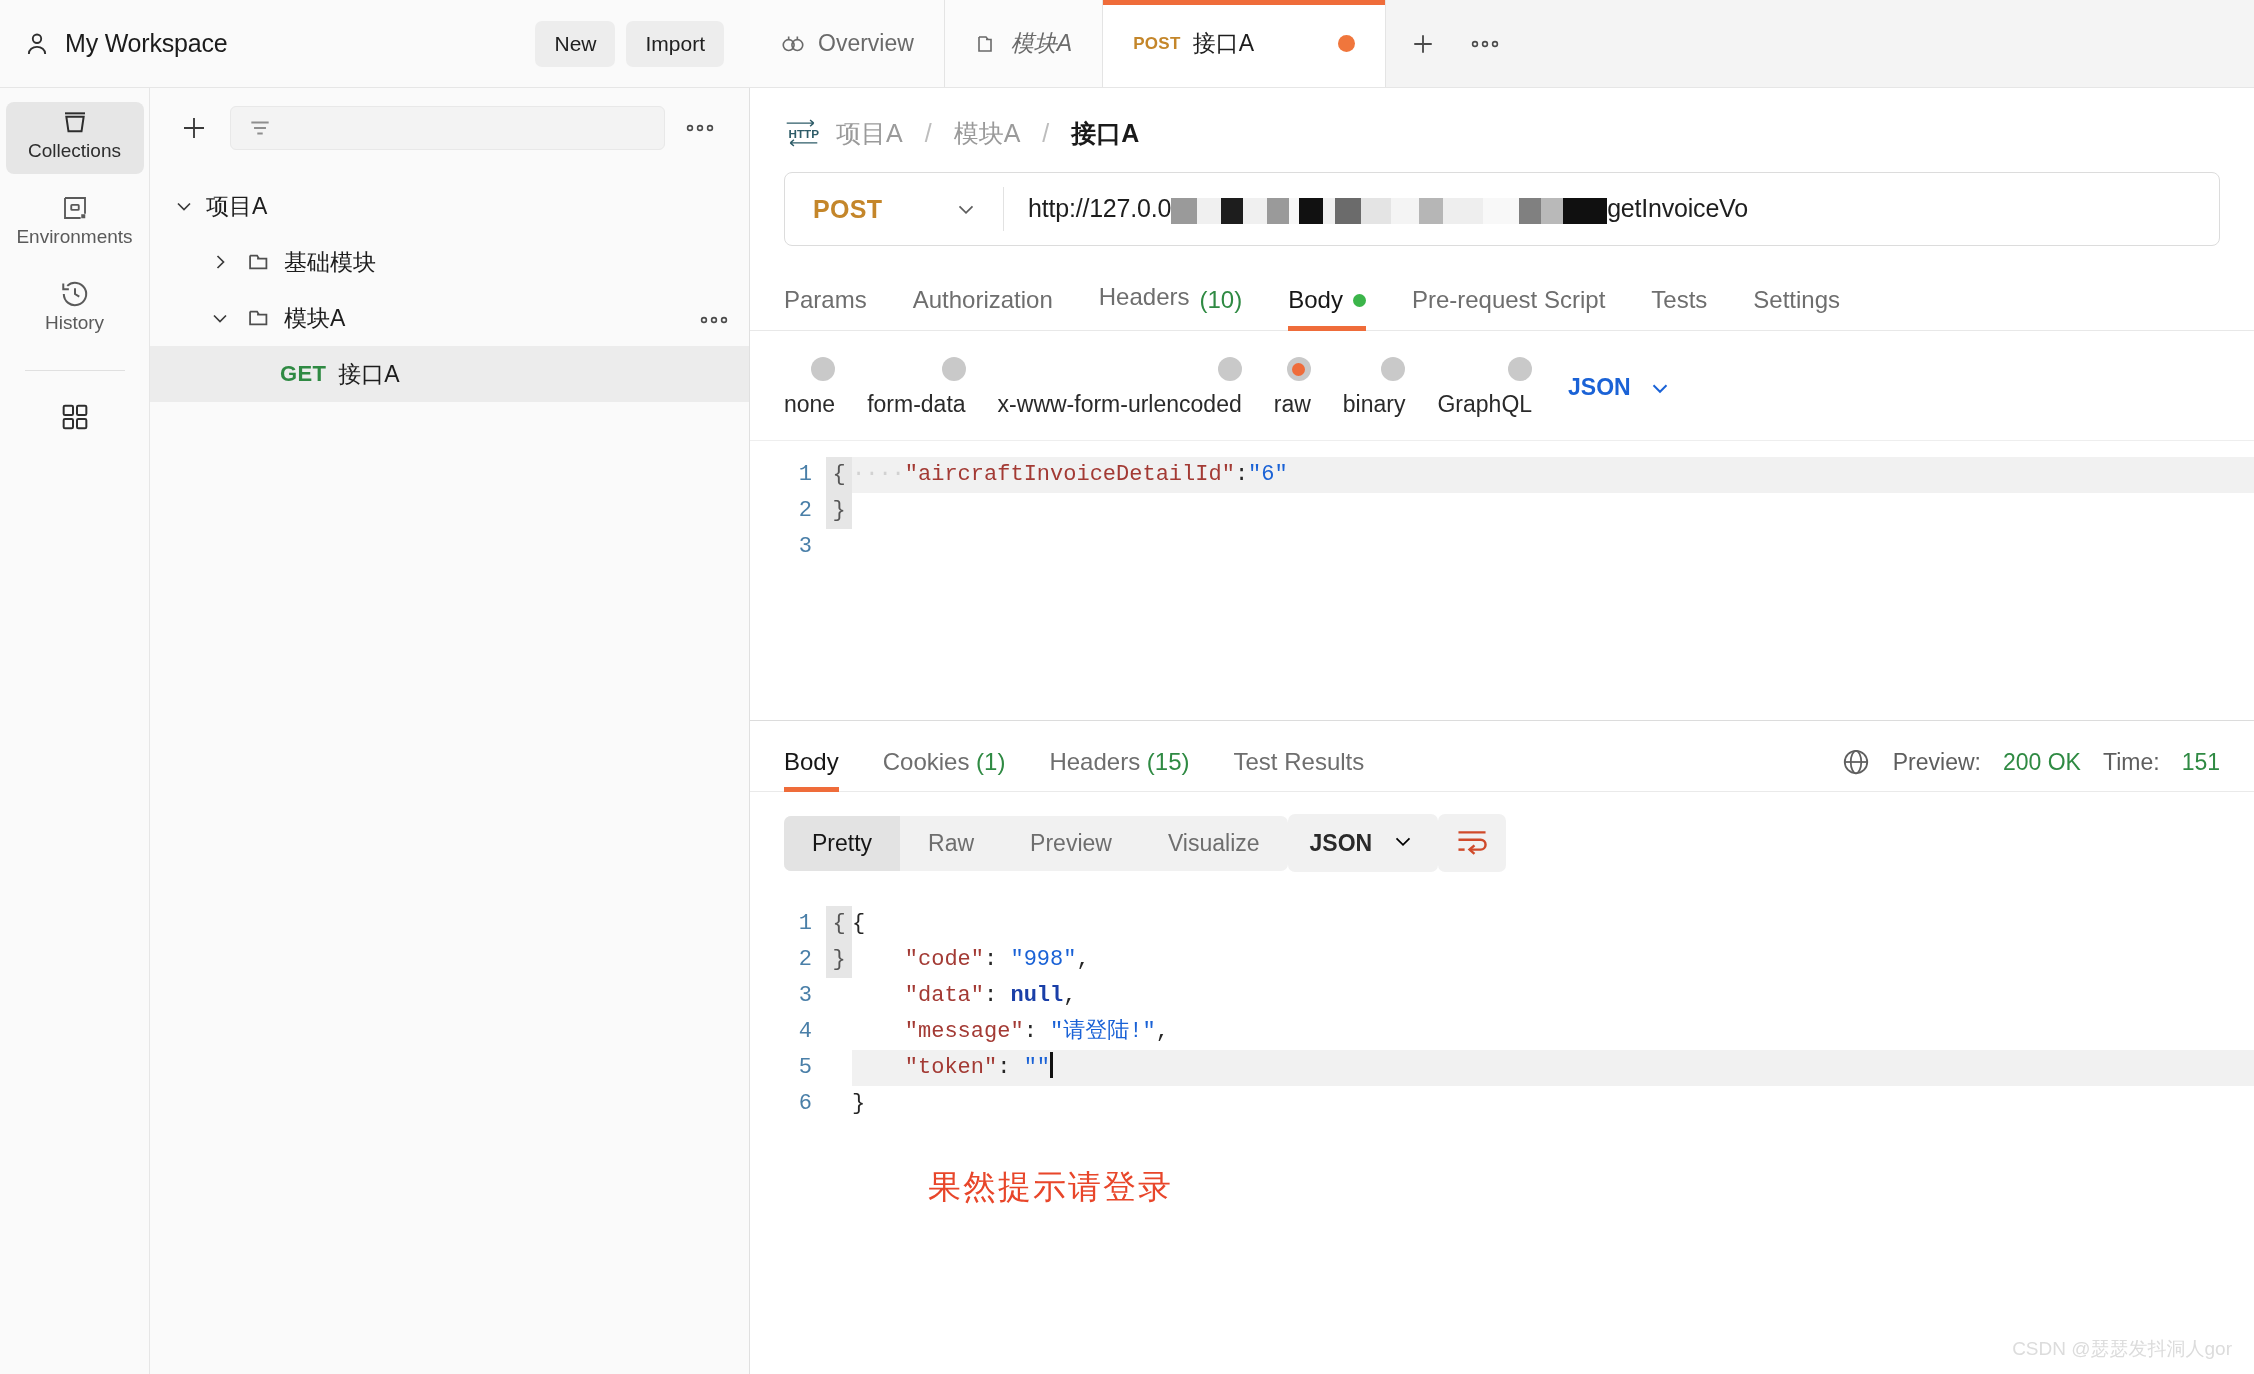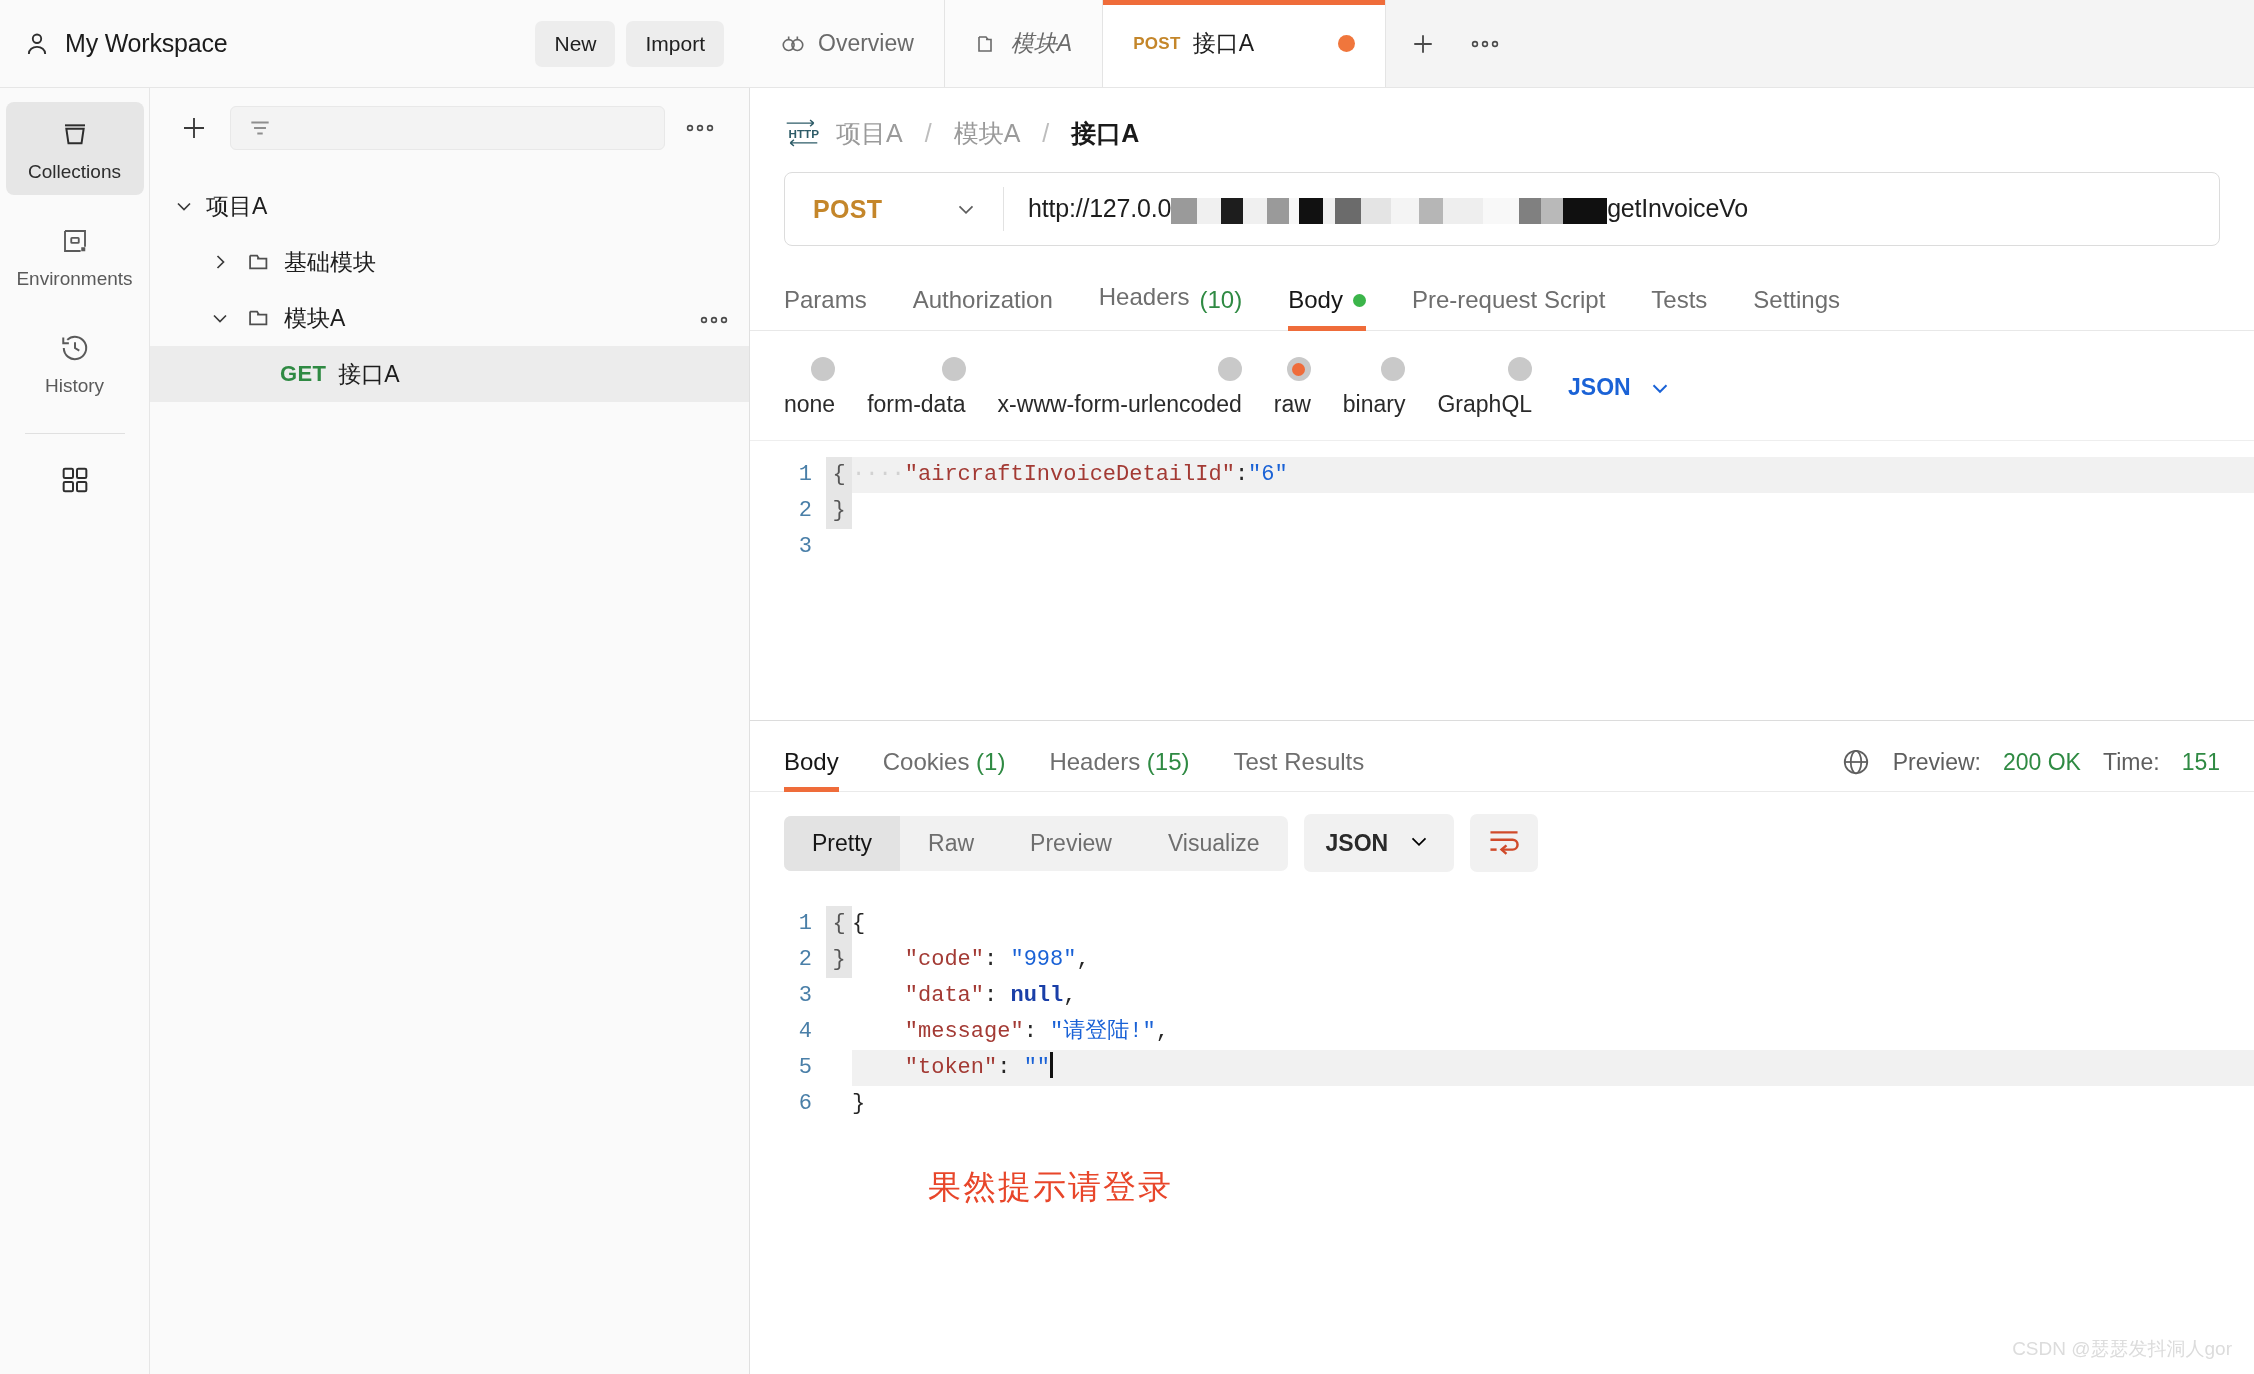--- a/index.html
+++ b/index.html
@@ -55,22 +55,22 @@
   
   .bodyrow { flex: 1; display: flex; min-height: 0; }
 
   
   .rail {
     width: 150px; flex: 0 0 150px; background: #fafafa;
     border-right: 1px solid #e6e6e6; padding-top: 14px;
     display: flex; flex-direction: column; align-items: center;
   }
   .rail-item {
-    width: 138px; padding: 14px 0 12px; border-radius: 8px;
-    display: flex; flex-direction: column; align-items: center; gap: 9px;
+    width: 138px; padding: 2px 0 12px; border-radius: 8px;
+    display: flex; flex-direction: column; align-items: center; 
     cursor: pointer; margin-bottom: 14px;
   }
   .rail-item.active { background: #e6e6e6; }
   .rail-icon { color: #2d2d2d; display: flex; align-items: center; justify-content: center; height: 36px; }
   .rail-item:not(.active) .rail-icon { color: #5a5a5a; }
   .rail-label { font-size: 19px; color: #2d2d2d; }
   .rail-item:not(.active) .rail-label { color: #5a5a5a; }
   .rail-sep { width: 100px; height: 1px; background: #e0e0e0; margin: 10px 0 18px; }
   .rail-plain { width: 138px; display: flex; justify-content: center; padding: 10px 0; cursor: pointer; }
 
@@ -170,21 +170,21 @@
   .resp-tabrow { display: flex; align-items: flex-end; padding: 26px 34px 0 34px; border-bottom: 1px solid #eaeaea; }
   .rst { position: relative; padding-bottom: 15px; margin-right: 44px; font-size: 24px; color: #6e6e6e; cursor: pointer; white-space: nowrap; }
   .rst.active { color: #161616; }
   .rst.active::after { content: ""; position: absolute; left: 0; right: 0; bottom: -1px; height: 5px; background: #ef6c3a; }
   .rst .count { color: #2f8a43; }
   .resp-meta { margin-left: auto; display: flex; align-items: center; gap: 22px; padding-bottom: 14px; white-space: nowrap; }
   .globe-icon { color: #5e5e5e; display: flex; }
   .meta-text { font-size: 23px; color: #5e5e5e; }
   .meta-val { color: #2f8a43; }
 
-  .resp-toolbar { display: flex; align-items: center; gap: 16px; padding: 22px 34px 18px 34px; }
+  .resp-toolbar { display: flex; align-items: center; gap: 0; padding: 22px 34px 18px 34px; }
   .segmented { display: flex; background: #f1f1f1; border-radius: 7px; overflow: hidden; }
   .seg { padding: 14px 28px; font-size: 23px; color: #6e6e6e; cursor: pointer; }
   .seg.active { background: #e3e3e3; color: #161616; }
   .fmt-sel { display: flex; align-items: center; gap: 18px; background: #f1f1f1; border-radius: 7px; padding: 14px 22px; cursor: pointer; }
   .fmt-label { font-size: 23px; color: #2a2a2a; font-weight: bold; }
   .wrap-btn { background: #f1f1f1; border-radius: 7px; padding: 12px 18px; display: flex; align-items: center; cursor: pointer; color: #d04a2a; }
 
   .resp-editor { flex: 1; display: flex; font-family: "Liberation Mono", monospace; position: relative; min-height: 0; overflow: hidden; }
 
   .annotation { position: absolute; font-size: 33px; color: #e8462a; font-weight: 500; left: 928px; top: 1165px; letter-spacing: 2px; }

